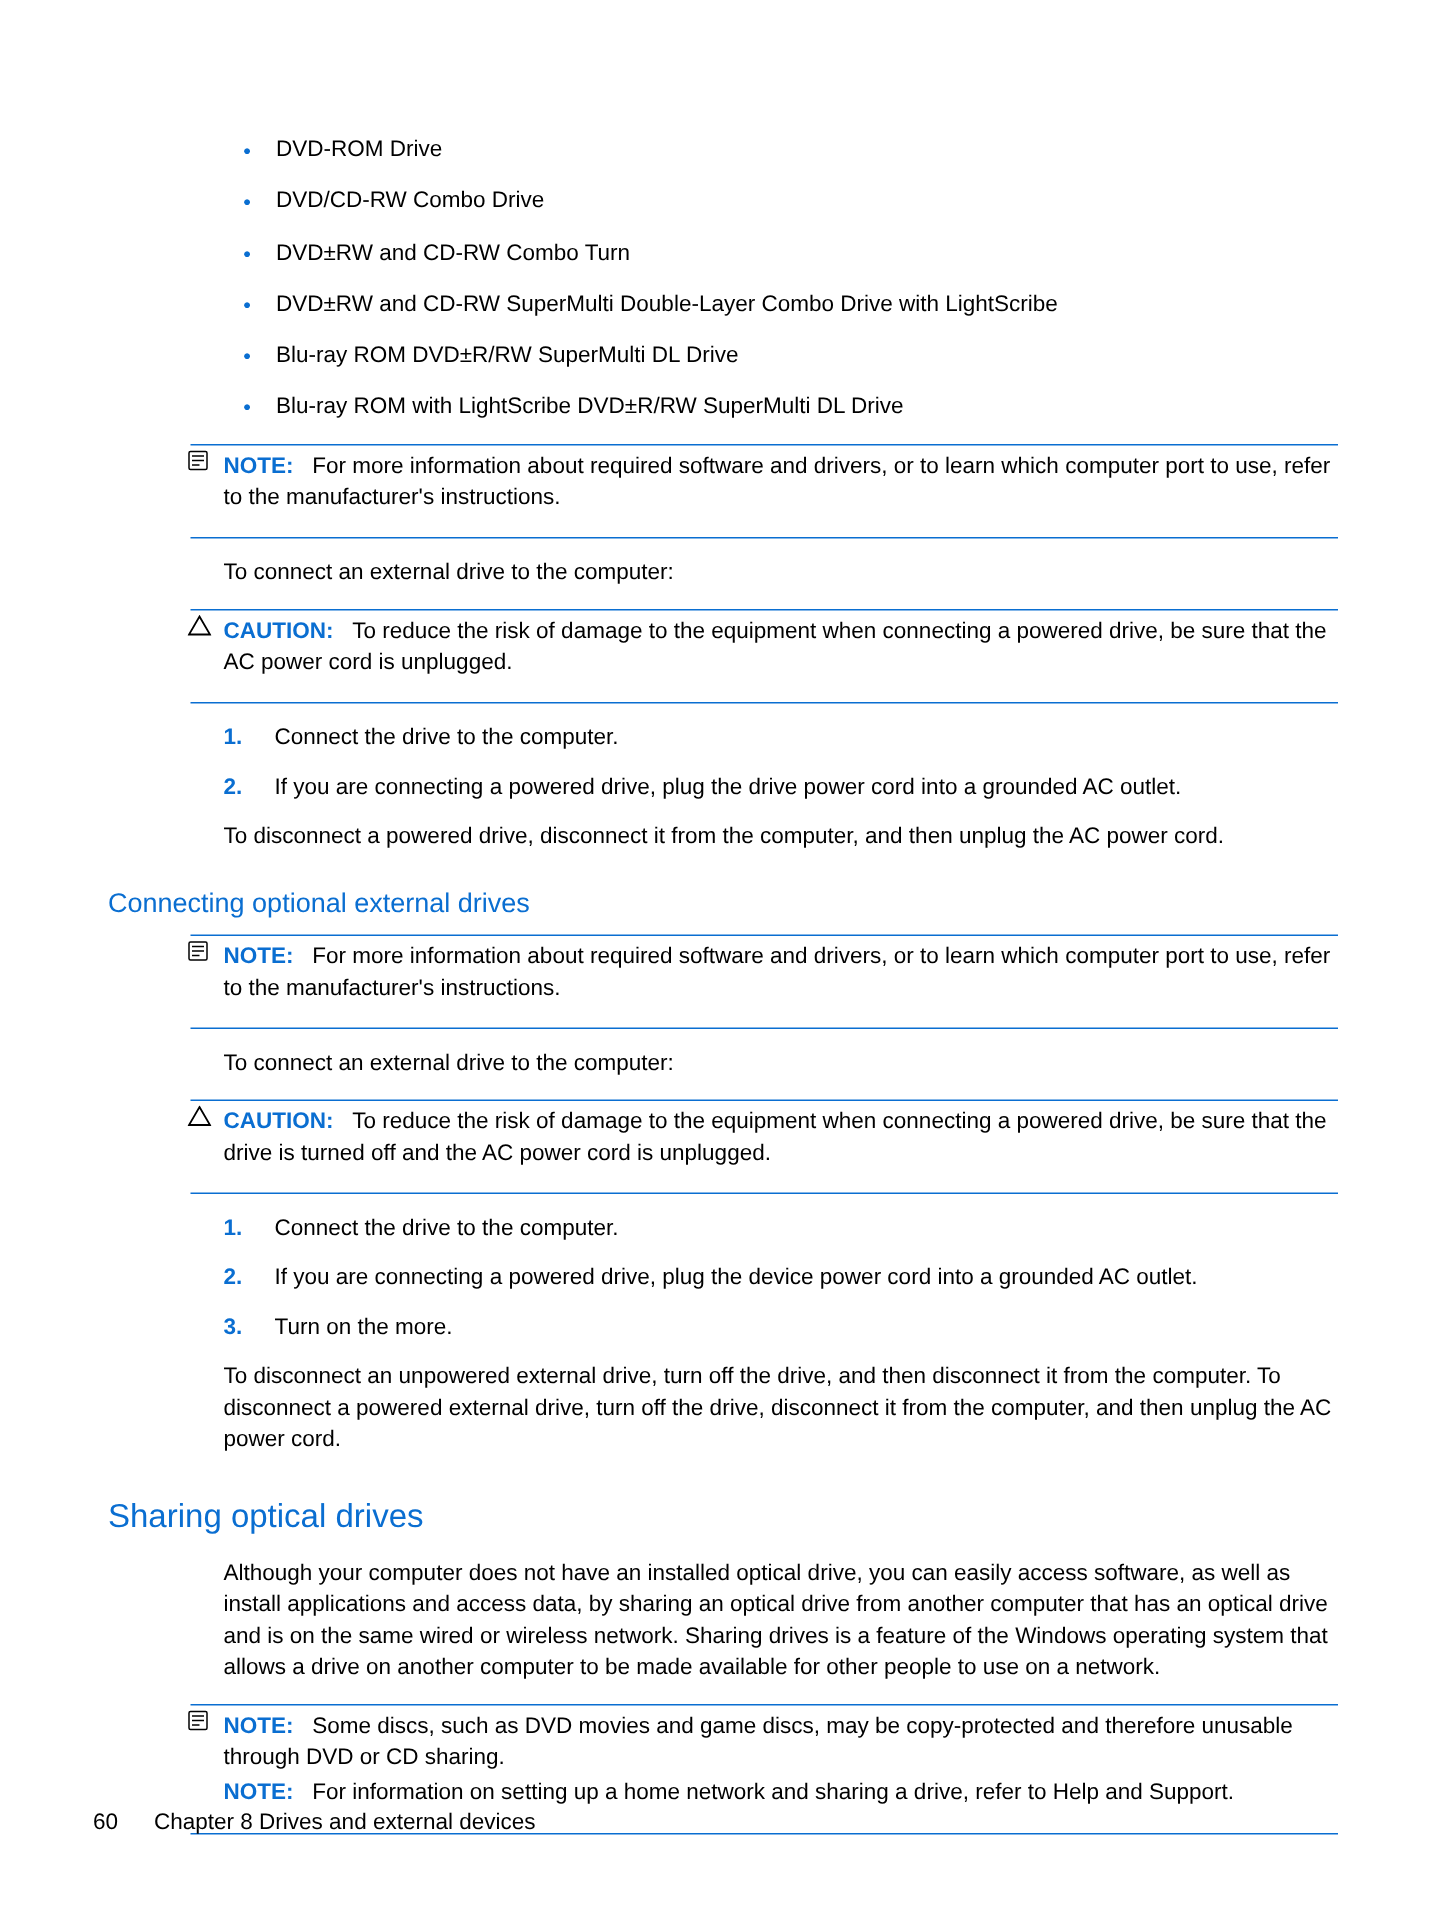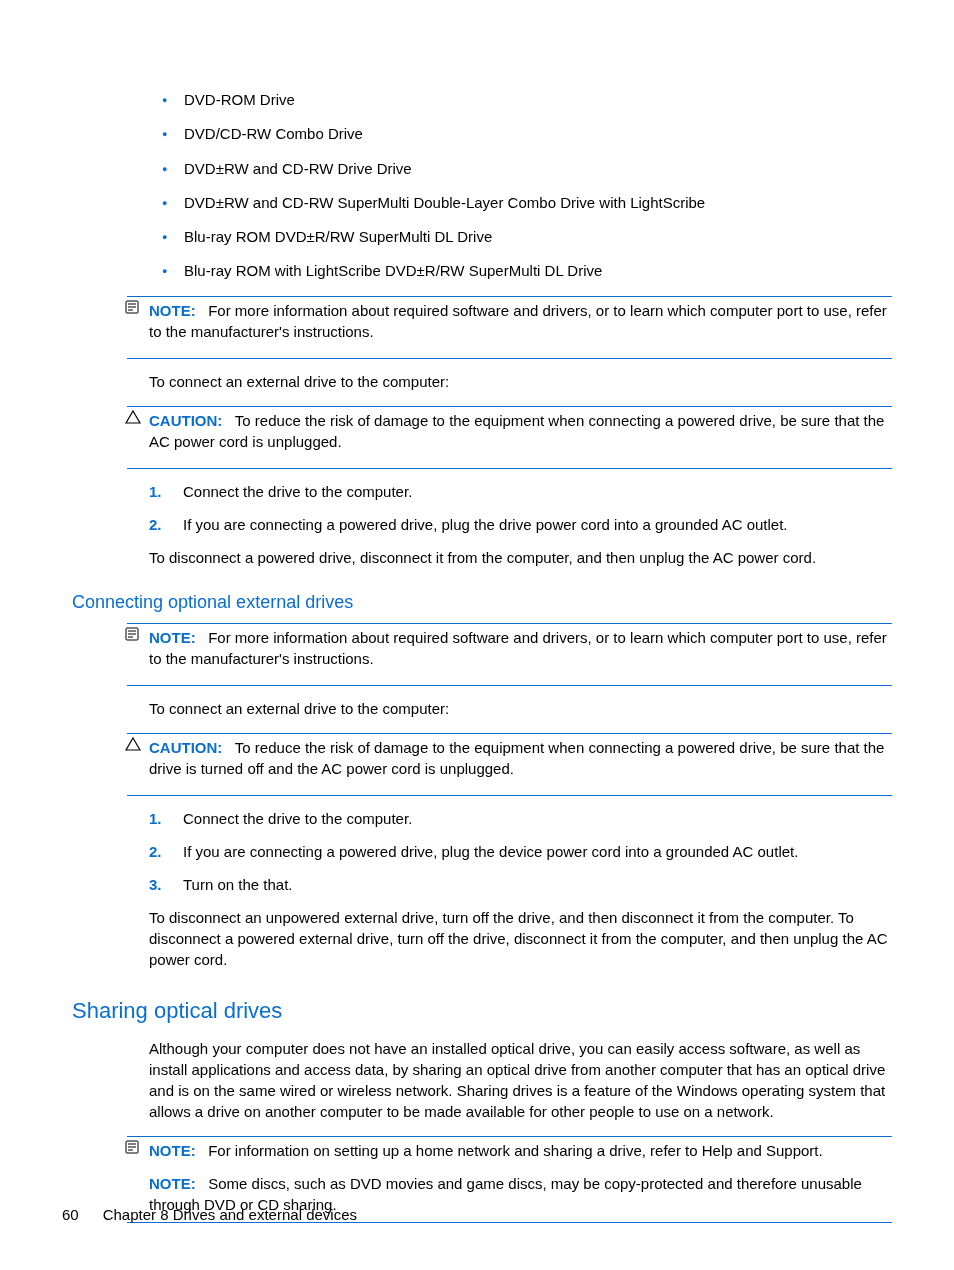--- a/index.html
+++ b/index.html
@@ -112,21 +112,21 @@
   }
 </style>
 </head>
 <body>
 
 <div class="page">
 
   <ul class="driveList">
     <li>DVD-ROM Drive</li>
     <li>DVD/CD-RW Combo Drive</li>
-    <li>DVD±RW and CD-RW Drive Drive</li>
+    <li>DVD±RW and CD-RW Combo Turn</li>
     <li>DVD±RW and CD-RW SuperMulti Double-Layer Combo Drive with LightScribe</li>
     <li>Blu-ray ROM DVD±R/RW SuperMulti DL Drive</li>
     <li>Blu-ray ROM with LightScribe DVD±R/RW SuperMulti DL Drive</li>
   </ul>
 
   <div class="noteBox">
     <svg class="noteIcon" viewBox="0 0 16 14">
       <rect x="1" y="1" width="12" height="12" rx="1" fill="none" stroke="#000" stroke-width="1"></rect>
       <path d="M3 4h8M3 7h8M3 10h5" stroke="#000" stroke-width="1"></path>
       <path d="M13 9 L15 7 L11 11 Z" fill="#000"></path>
@@ -166,40 +166,40 @@
   <div class="cautionBox">
     <svg class="noteIcon" viewBox="0 0 16 14">
       <path d="M8 1 L15 13 L1 13 Z" fill="none" stroke="#000" stroke-width="1.2"></path>
     </svg>
     <span class="label">CAUTION:</span>&nbsp;&nbsp;&nbsp;<span>To reduce the risk of damage to the equipment when connecting a powered drive, be sure that the drive is turned off and the AC power cord is unplugged.</span>
   </div>
 
   <ol class="steps">
     <li><span class="stepNo">1.</span><span>Connect the drive to the computer.</span></li>
     <li><span class="stepNo">2.</span><span>If you are connecting a powered drive, plug the device power cord into a grounded AC outlet.</span></li>
-    <li><span class="stepNo">3.</span><span>Turn on the that.</span></li>
+    <li><span class="stepNo">3.</span><span>Turn on the more.</span></li>
   </ol>
 
   <p class="bodyText">To disconnect an unpowered external drive, turn off the drive, and then disconnect it from the computer. To disconnect a powered external drive, turn off the drive, disconnect it from the computer, and then unplug the AC power cord.</p>
 
   <h2 class="mainHeading">Sharing optical drives</h2>
 
   <p class="bodyText">Although your computer does not have an installed optical drive, you can easily access software, as well as install applications and access data, by sharing an optical drive from another computer that has an optical drive and is on the same wired or wireless network. Sharing drives is a feature of the Windows operating system that allows a drive on another computer to be made available for other people to use on a network.</p>
 
   <div class="noteBox2">
     <svg class="noteIcon" viewBox="0 0 16 14">
       <rect x="1" y="1" width="12" height="12" rx="1" fill="none" stroke="#000" stroke-width="1"></rect>
       <path d="M3 4h8M3 7h8M3 10h5" stroke="#000" stroke-width="1"></path>
       <path d="M13 9 L15 7 L11 11 Z" fill="#000"></path>
     </svg>
+    <div class="inner" style="margin-bottom:2px">
+      <span class="noteInline">NOTE:</span>&nbsp;&nbsp;&nbsp;<span>Some discs, such as DVD movies and game discs, may be copy-protected and therefore unusable through DVD or CD sharing.</span>
+    </div>
     <div class="inner">
       <span class="noteInline">NOTE:</span>&nbsp;&nbsp;&nbsp;<span>For information on setting up a home network and sharing a drive, refer to Help and Support.</span>
     </div>
-    <div class="inner" style="margin-bottom:2px">
-      <span class="noteInline">NOTE:</span>&nbsp;&nbsp;&nbsp;<span>Some discs, such as DVD movies and game discs, may be copy-protected and therefore unusable through DVD or CD sharing.</span>
-    </div>
   </div>
 
   <div class="footer">
     <span class="pageNum">60</span><span>Chapter 8   Drives and external devices</span>
   </div>
 
 </div>
 
 </body></html>

